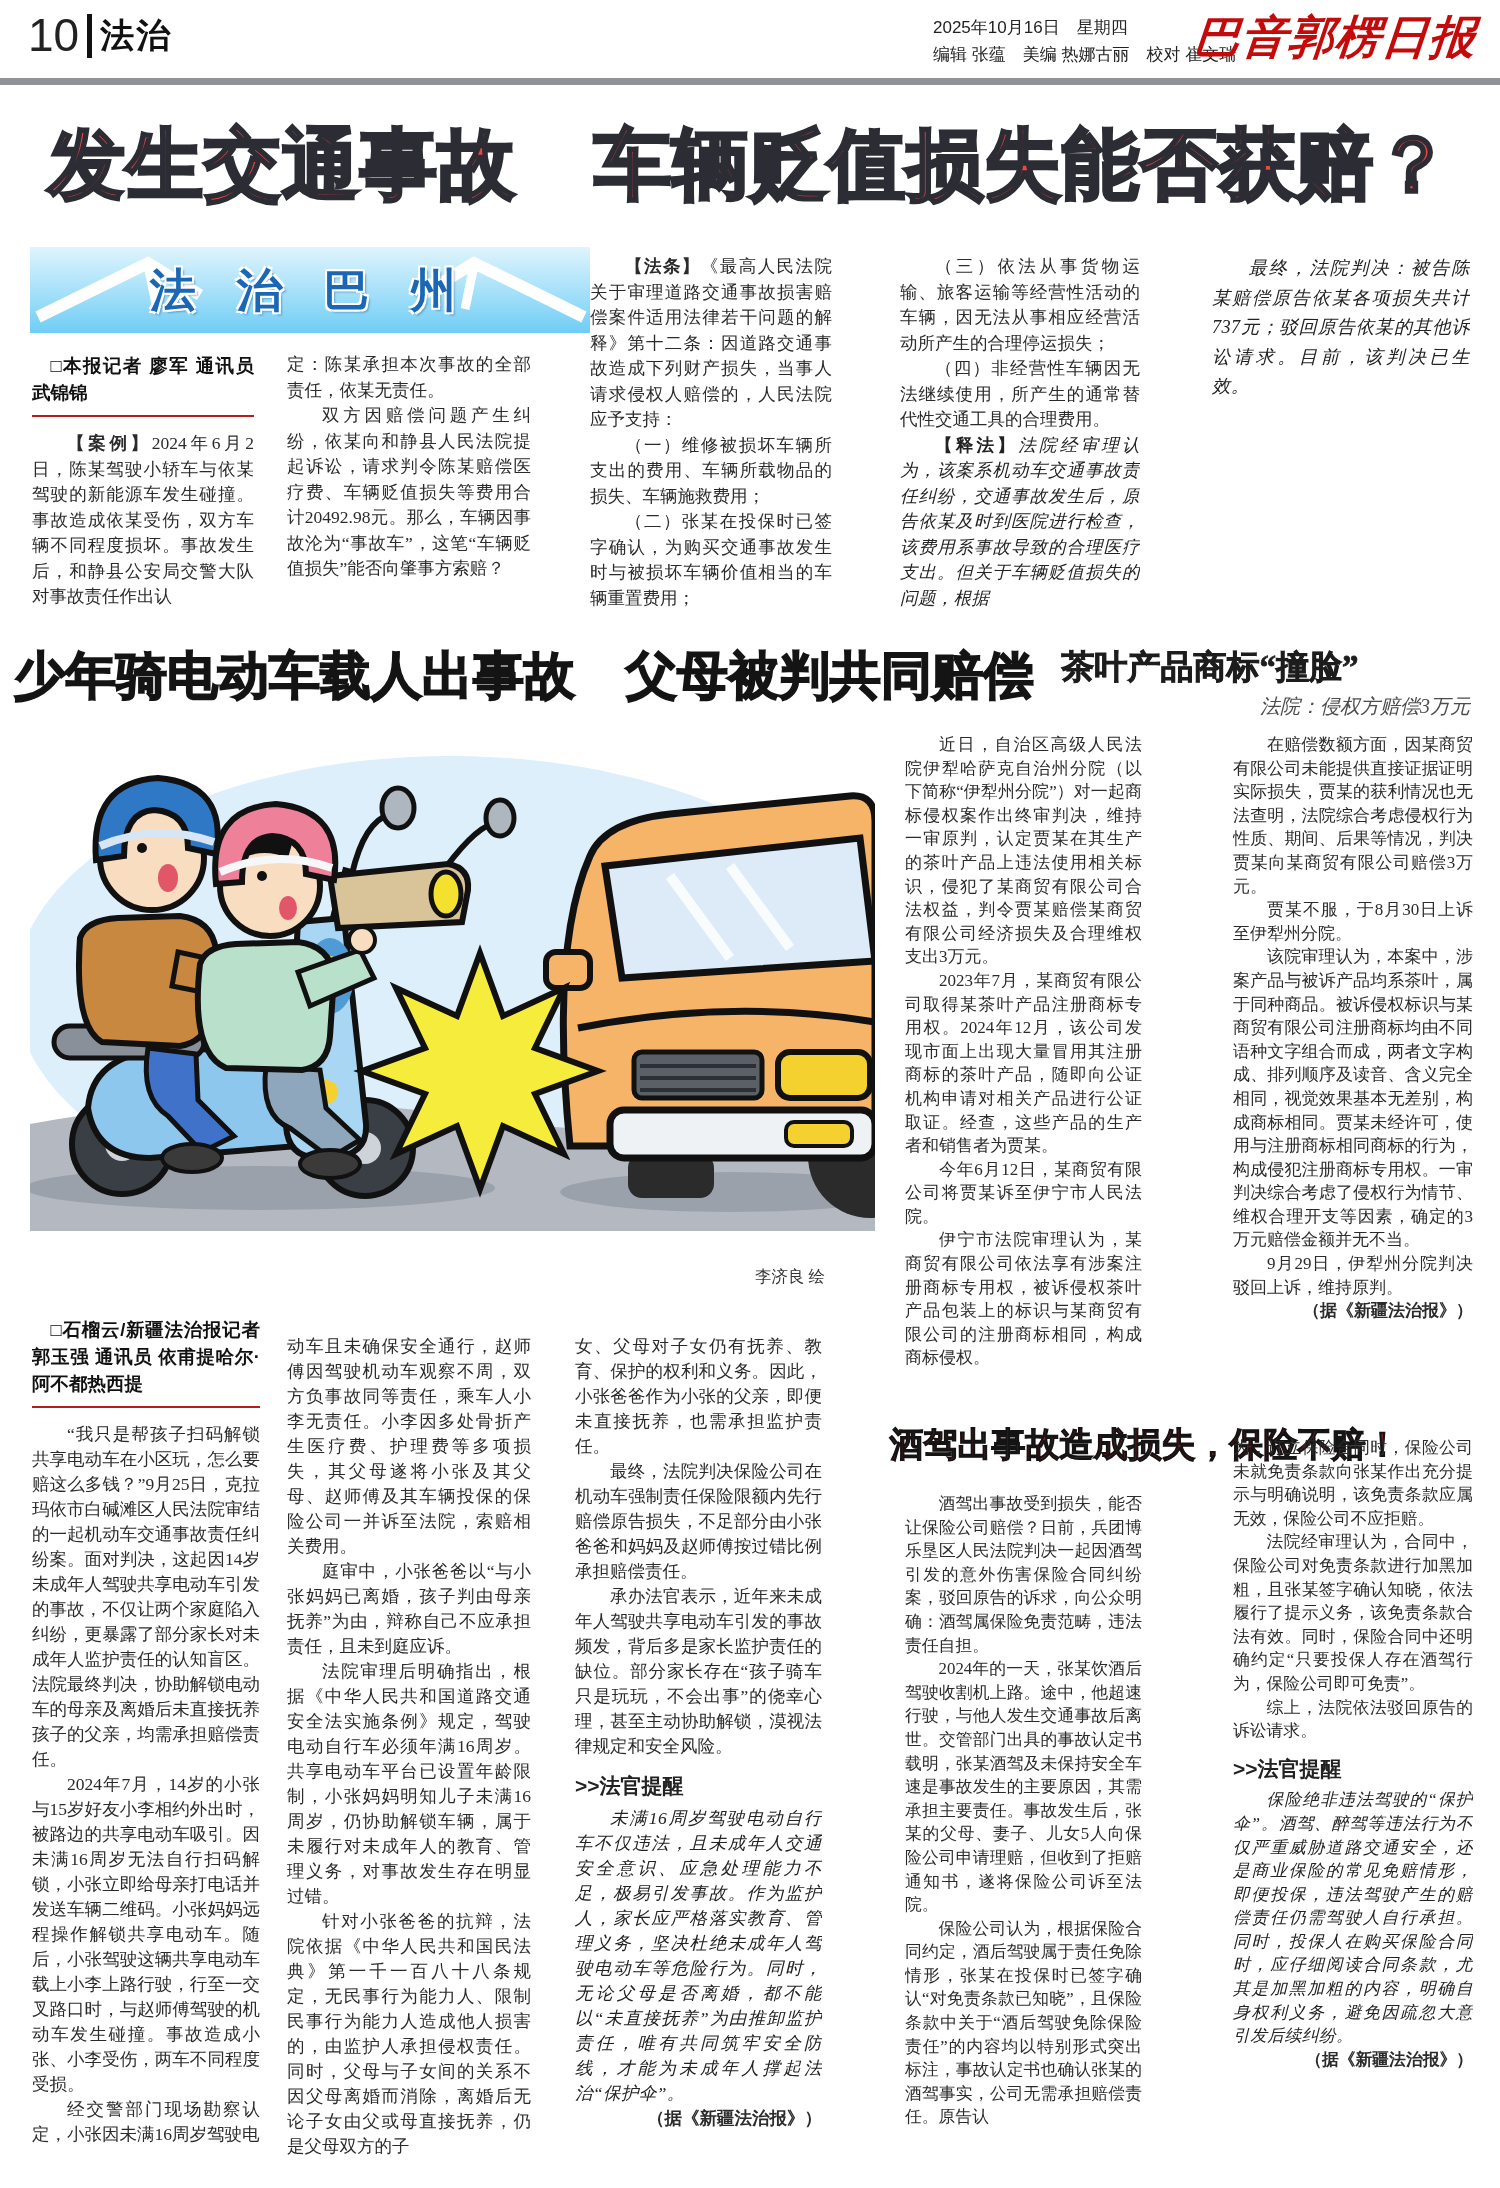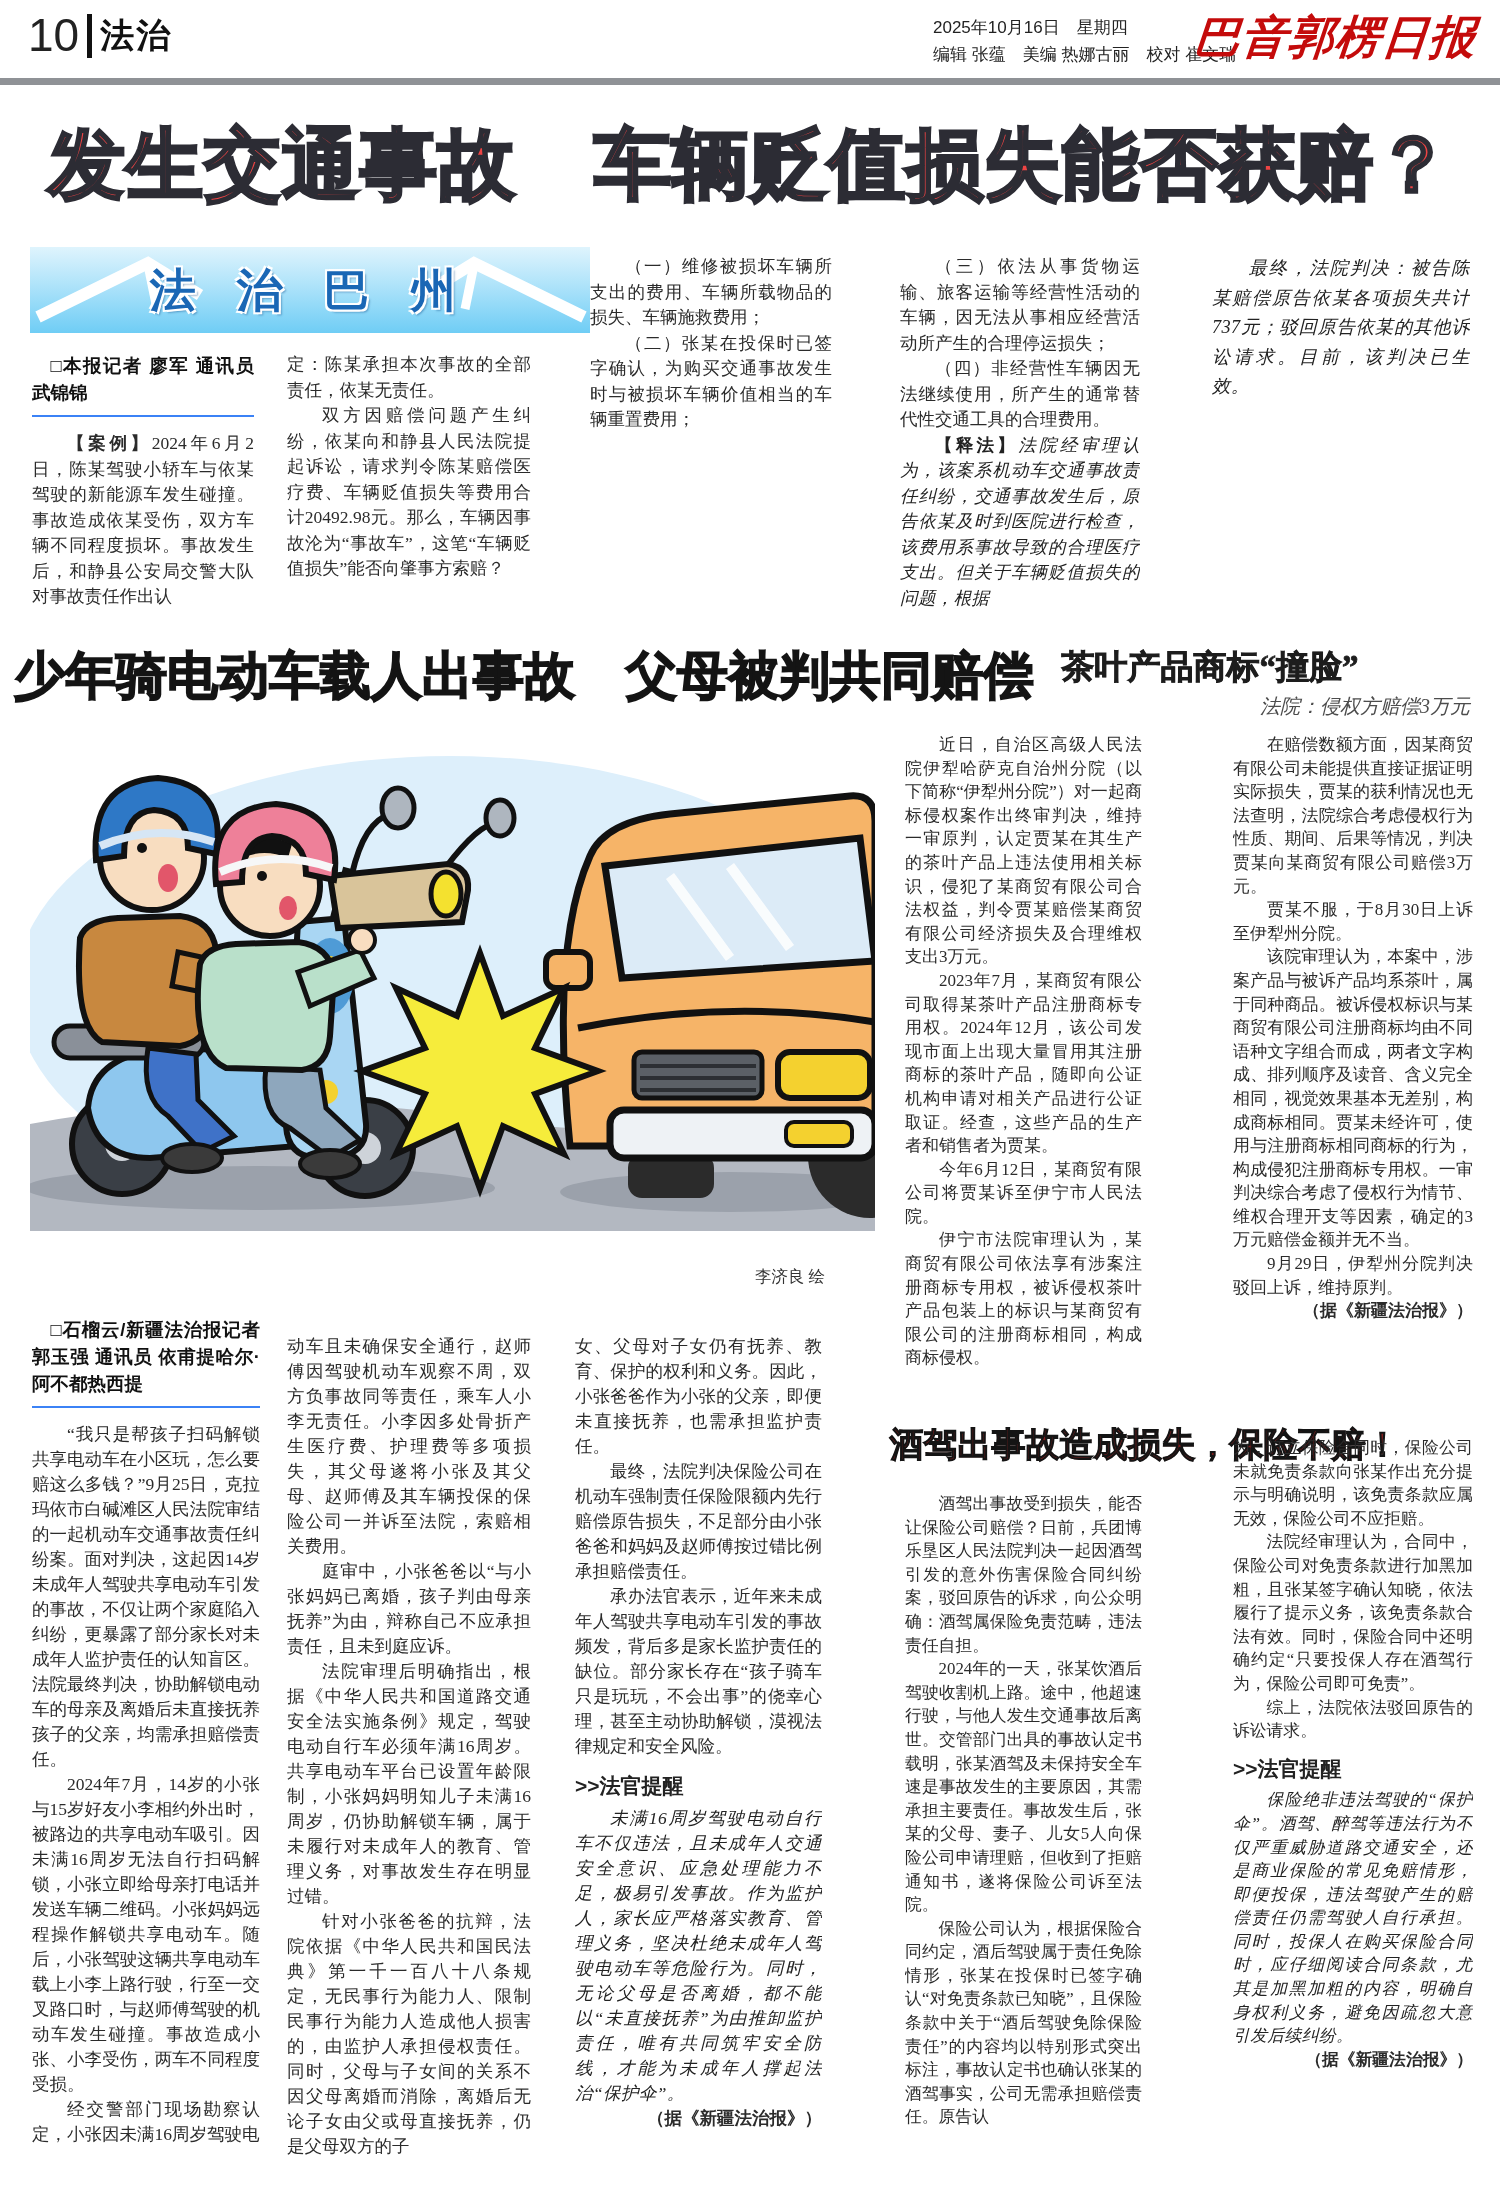--- a/index.html
+++ b/index.html
@@ -34,21 +34,21 @@
   
   .news-col{position:absolute;text-align:justify;overflow:hidden;}
   .news-col .para{margin:0;text-indent:2em;}
   .news-col .para b.lead{font-family:"Liberation Sans","DejaVu Sans",sans-serif;font-weight:700;font-style:normal;}
   .para.noind{text-indent:0;}
   .para.kai{font-style:italic;letter-spacing:.4px;color:#222;}
   .para.tail{text-align:right;font-weight:700;text-indent:0;font-style:normal;}
   .para.subhead{font-family:"Liberation Sans","DejaVu Sans",sans-serif;font-weight:700;font-size:21px;
                 text-indent:0;margin:14px 0 8px 0;font-style:normal;color:#222;}
   .byline{font-weight:700;font-size:18.5px;line-height:27px;text-indent:1em;text-align:justify;
-          border-bottom:2px solid #3b82f6;padding-bottom:9px;margin-bottom:14px;
+          border-bottom:2px solid #b91c1c;padding-bottom:9px;margin-bottom:14px;
           font-family:"Liberation Sans","DejaVu Sans",sans-serif;color:#111;}
 
   .cols-top{font-size:17.5px;line-height:25.5px;}
   .kai-col{font-size:18.3px;line-height:29.5px;}
   .tea-col{font-size:17px;line-height:23.6px;}
   .bl-col{font-size:17.5px;line-height:25px;}
   .br-col{font-size:16.8px;line-height:23.6px;}
 
   
   .headline2{position:absolute;left:14px;top:636px;width:920px;text-align:center;
@@ -101,20 +101,21 @@
     <div class="byline">□本报记者 廖军 通讯员 武锦锦</div>
     <div>
         <p class="para"><b class="lead">【案例】</b>2024年6月2日，陈某驾驶小轿车与依某驾驶的新能源车发生碰撞。事故造成依某受伤，双方车辆不同程度损坏。事故发生后，和静县公安局交警大队对事故责任作出认</p>
       </div>
   </div>
   <div class="news-col cols-top" style="left:287px;top:352px;width:244px;height:292px;">
       <p class="para noind">定：陈某承担本次事故的全部责任，依某无责任。</p>
       <p class="para">双方因赔偿问题产生纠纷，依某向和静县人民法院提起诉讼，请求判令陈某赔偿医疗费、车辆贬值损失等费用合计20492.98元。那么，车辆因事故沦为“事故车”，这笔“车辆贬值损失”能否向肇事方索赔？</p>
     </div>
   <div class="news-col cols-top" style="left:590px;top:254px;width:242px;height:392px;">
+      <p class="para"><b class="lead">【法条】</b>《最高人民法院关于审理道路交通事故损害赔偿案件适用法律若干问题的解释》第十二条：因道路交通事故造成下列财产损失，当事人请求侵权人赔偿的，人民法院应予支持：</p>
       <p class="para">（一）维修被损坏车辆所支出的费用、车辆所载物品的损失、车辆施救费用；</p>
       <p class="para">（二）张某在投保时已签字确认，为购买交通事故发生时与被损坏车辆价值相当的车辆重置费用；</p>
     </div>
   <div class="news-col cols-top" style="left:900px;top:254px;width:240px;height:392px;">
       <p class="para">（三）依法从事货物运输、旅客运输等经营性活动的车辆，因无法从事相应经营活动所产生的合理停运损失；</p>
       <p class="para">（四）非经营性车辆因无法继续使用，所产生的通常替代性交通工具的合理费用。</p>
       <p class="para kai"><b class="lead">【释法】</b>法院经审理认为，该案系机动车交通事故责任纠纷，交通事故发生后，原告依某及时到医院进行检查，该费用系事故导致的合理医疗支出。但关于车辆贬值损失的问题，根据</p>
     </div>
   <div class="news-col kai-col" style="left:1212px;top:254px;width:258px;height:400px;">
       <p class="para kai">最终，法院判决：被告陈某赔偿原告依某各项损失共计737元；驳回原告依某的其他诉讼请求。目前，该判决已生效。</p>

